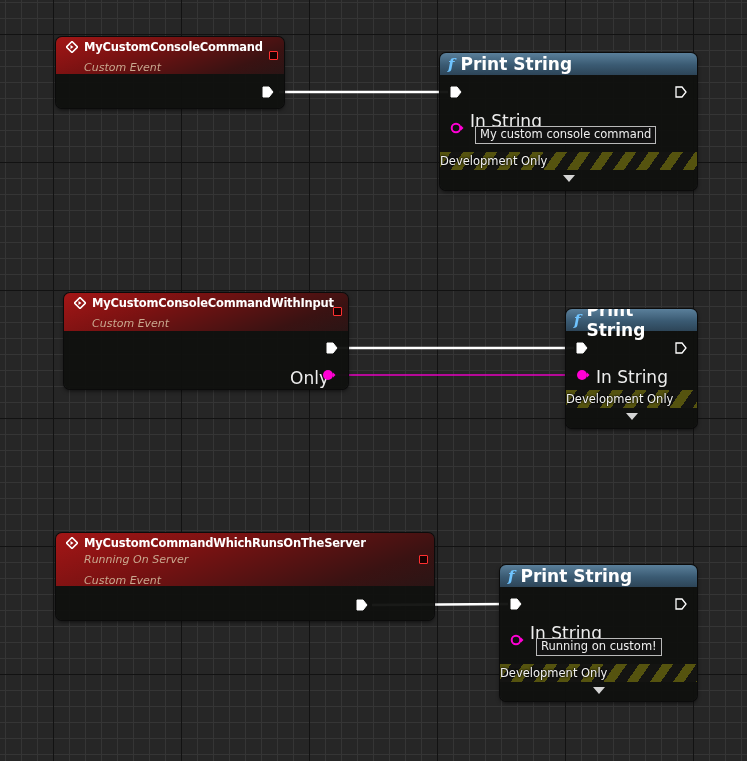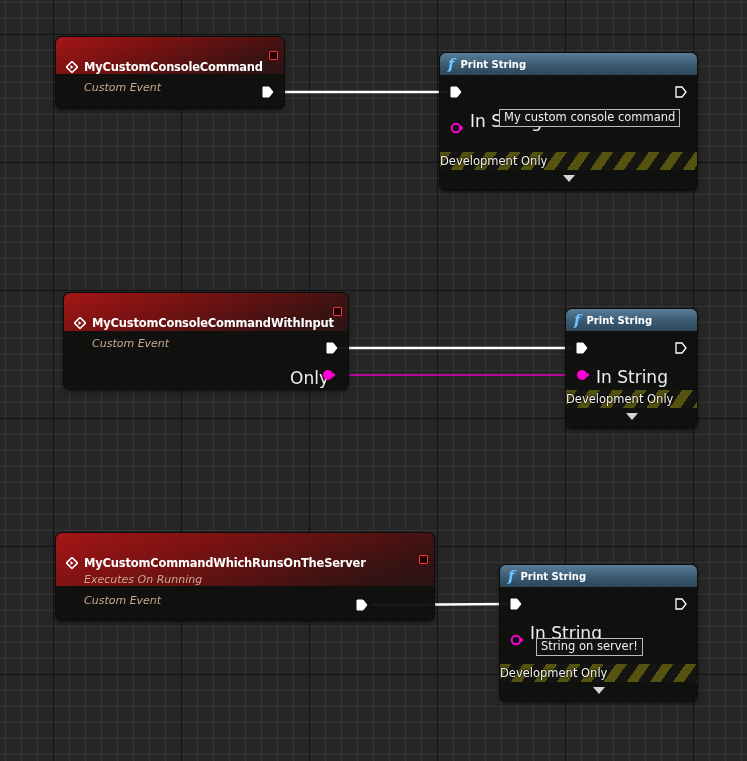--- a/index.html
+++ b/index.html
@@ -19,38 +19,38 @@
   .wires { position:absolute; left:0; top:0; width:747px; height:761px; pointer-events:none; }
   .node {
     position:absolute; background:rgba(16,17,15,0.96);
     border-radius:6px; box-shadow:0 0 0 1px #0b0b0b, 0 2px 4px rgba(0,0,0,0.6);
     overflow:hidden;
   }
   .event-header {
     background: linear-gradient(160deg, #a41616 0%, #7a1212 35%, #3a1212 80%, #2a1515 100%);
     padding:3px 8px 4px 10px; position:relative;
   }
-  .title-row { display:flex; align-items:center; gap:6px;margin-top:20px; }
+  .title-row { display:flex; align-items:center; gap:6px; }
   .ev-icon {
     width:12px; height:12px; display:inline-block; position:relative;
   }
   .ev-icon svg { display:block; }
   .ev-title { font-size:11.5px; font-weight:bold; letter-spacing:-0.2px; }
   .ev-sub { font-size:11px; font-style:italic; color:#c9a88f; padding-left:18px; line-height:14px;margin-top:7px; }
   .delegate {
     position:absolute; right:6px; width:7px; height:7px;
     border:1.5px solid #ff3030; background:#1a0000; border-radius:1px;
   }
   .exec-pin { position:absolute; width:12px; height:12px; }
   .func-header {
     background: linear-gradient(to bottom, #5a7f9a 0%, #3a5a72 55%, #2d4558 100%);
     padding:2px 8px; height:18px; display:flex; align-items:center; gap:6px;
   }
   .f-icon { font-family:"DejaVu Serif", serif; font-style:italic; font-weight:bold; color:#6fc4ff; font-size:15px; line-height:15px; }
-  .func-title { font-size:10px; font-weight:bold; }
+  .func-title { font-size:17px; font-weight:bold; }
   .pin-label { position:absolute; font-size:17px; color:#eee; }
   .str-box {
     position:absolute; border:1px solid #b9b9b9; font-size:11.5px; color:#eee;
     padding:0 4px; height:16px; line-height:15px; background:#121212; white-space:nowrap;
   }
   .hazard {
     position:absolute; left:0; right:0; height:18px;
     background: repeating-linear-gradient(125deg, #55530f 0 9px, #141412 9px 19px);
     text-align:left; font-size:11.5px; line-height:18px; color:#f2f2f2;
     text-shadow:0 0 2px #000, 0 0 2px #000;
@@ -99,21 +99,21 @@
       <path d="M1 1 H7 L11 6 L7 11 H1 Z" fill="#fff" stroke="#fff" stroke-width="1"></path>
     </svg>
   <svg class="exec-pin" style="left:235px; top:33px;" viewBox="0 0 12 12">
       <path d="M1 1 H7 L11 6 L7 11 H1 Z" fill="none" stroke="#fff" stroke-width="1.3"></path>
     </svg>
   <svg class="data-pin" style="left:10px; top:69px;" viewBox="0 0 14 12">
       <circle cx="6" cy="6" r="4.3" fill="none" stroke="#ff00d4" stroke-width="2"></circle>
       <path d="M11 3.5 L13.5 6 L11 8.5 Z" fill="#ff00d4"></path>
     </svg>
   <span class="pin-label" style="left:30px; top:58px;">In String</span>
-  <span class="str-box" style="left:35px; top:56px;margin-left:24px;">My custom console command</span>
+  <span class="str-box" style="left:35px; top:73px;">My custom console command</span>
   <div class="hazard" style="top:99px;">Development Only</div>
   <span class="expand-arrow" style="top:122px;"></span>
 </div>
 
 <div class="node" style="left:64px; top:293px; width:284px; height:96px;">
   <div class="event-header" style="height:31px;">
     <div class="title-row">
       <span class="ev-icon">
         <svg width="12" height="12" viewBox="0 0 12 12">
             <path d="M6 0.5 L11.5 6 L6 11.5 L0.5 6 Z" fill="none" stroke="#fff" stroke-width="1.6"></path>
@@ -159,21 +159,21 @@
   <div class="event-header" style="height:46px;">
     <div class="title-row">
       <span class="ev-icon">
         <svg width="12" height="12" viewBox="0 0 12 12">
             <path d="M6 0.5 L11.5 6 L6 11.5 L0.5 6 Z" fill="none" stroke="#fff" stroke-width="1.6"></path>
             <path d="M4.5 4 L7.5 6 L4.5 8 Z" fill="#fff"></path>
           </svg>
       </span>
       <span class="ev-title">MyCustomCommandWhichRunsOnTheServer</span>
     </div>
-    <div class="ev-sub" style="margin-top:3px;">Executes On Running</div>
+    <div class="ev-sub" style="margin-top:3px;">Running On Server</div>
     <div class="ev-sub">Custom Event</div>
     <span class="delegate" style="top:22px;"></span>
   </div>
   <svg class="exec-pin" style="left:300px; top:66px;" viewBox="0 0 12 12">
       <path d="M1 1 H7 L11 6 L7 11 H1 Z" fill="#fff" stroke="#fff" stroke-width="1"></path>
     </svg>
 </div>
 
 <div class="node" style="left:500px; top:565px; width:197px; height:136px;">
   <div class="func-header">
@@ -184,16 +184,16 @@
       <path d="M1 1 H7 L11 6 L7 11 H1 Z" fill="#fff" stroke="#fff" stroke-width="1"></path>
     </svg>
   <svg class="exec-pin" style="left:175px; top:33px;" viewBox="0 0 12 12">
       <path d="M1 1 H7 L11 6 L7 11 H1 Z" fill="none" stroke="#fff" stroke-width="1.3"></path>
     </svg>
   <svg class="data-pin" style="left:10px; top:69px;" viewBox="0 0 14 12">
       <circle cx="6" cy="6" r="4.3" fill="none" stroke="#ff00d4" stroke-width="2"></circle>
       <path d="M11 3.5 L13.5 6 L11 8.5 Z" fill="#ff00d4"></path>
     </svg>
   <span class="pin-label" style="left:30px; top:58px;">In String</span>
-  <span class="str-box" style="left:36px; top:73px;">String on server!</span>
+  <span class="str-box" style="left:36px; top:73px;">Running on custom!</span>
   <div class="hazard" style="top:99px;">Development Only</div>
   <span class="expand-arrow" style="top:122px;"></span>
 </div>
 
 </body></html>

